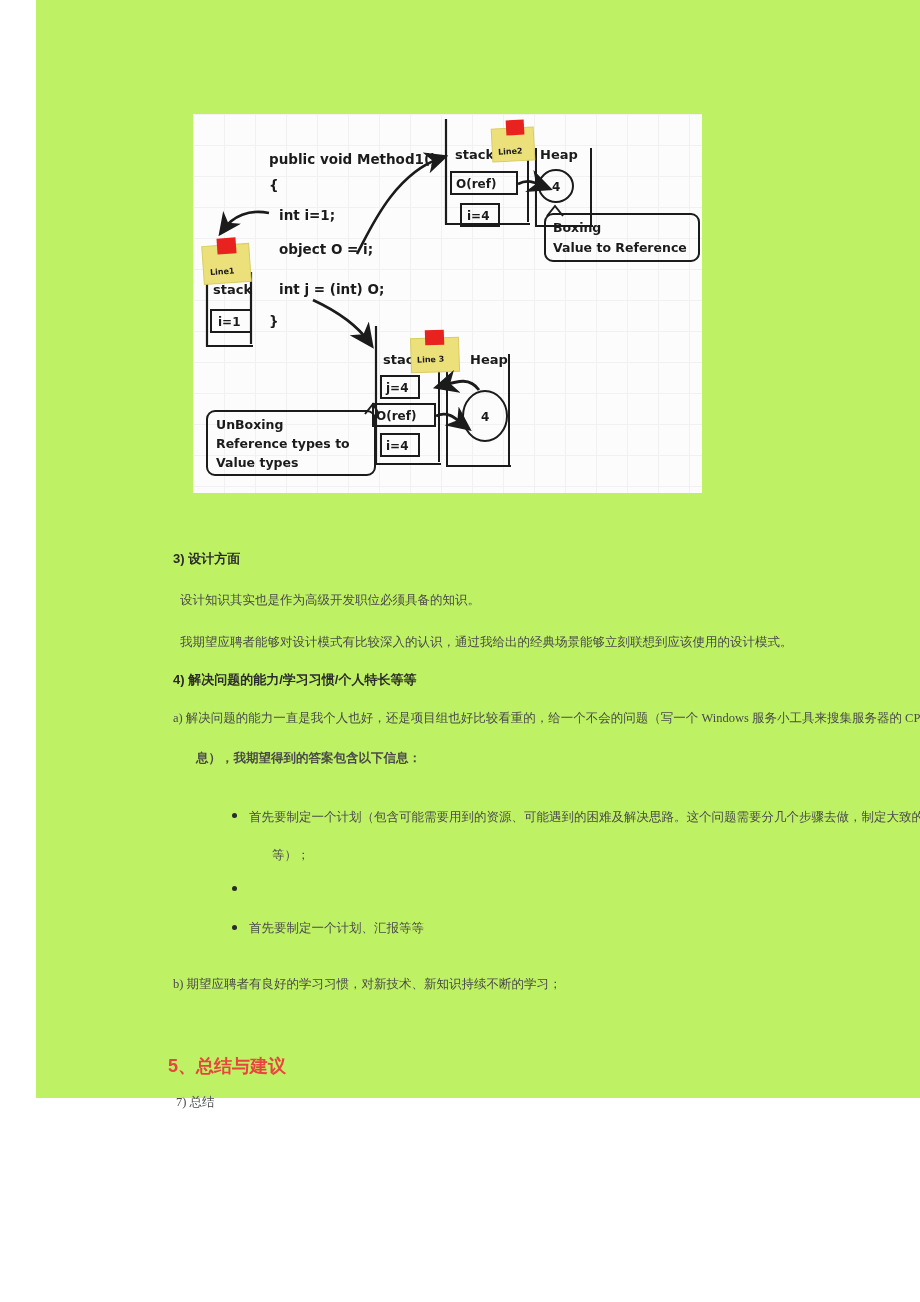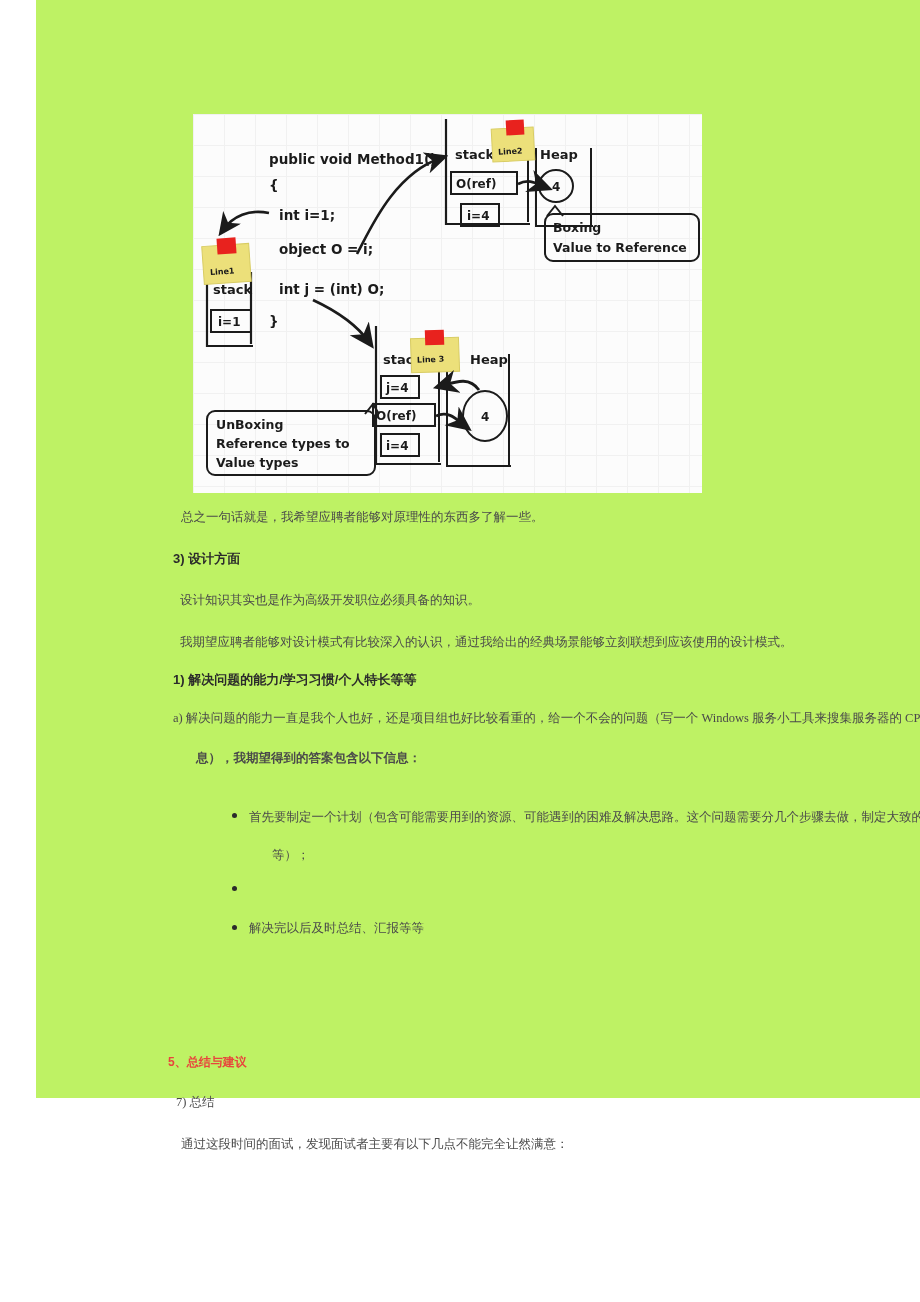--- a/index.html
+++ b/index.html
@@ -69,21 +69,21 @@
   .bold {
     font-weight: 700;
     color: #2b2b2b;
     font-family: "Liberation Sans", "DejaVu Sans", sans-serif;
     font-size: 13px;
   }
   .red {
     color: #e8453c;
     font-weight: 700;
     font-family: "Liberation Sans", "DejaVu Sans", sans-serif;
-    font-size: 12px;
+    font-size: 18px;
   }
   .bullet-dot {
     position: absolute;
     width: 5px;
     height: 5px;
     background: #2b2b2b;
     border-radius: 50%;
   }
 </style>
 </head>
@@ -192,43 +192,42 @@
       <g>
         <path class="stroke-b" d="M172,300 L180,290 L186,300" stroke-width="2" fill="#fff"></path>
         <rect class="stroke-b" x="14" y="297" width="168" height="64" rx="8" fill="#ffffff" stroke-width="2"></rect>
         <text class="hand call-txt" x="23" y="315">UnBoxing</text>
         <text class="hand call-txt" x="23" y="334">Reference types to</text>
         <text class="hand call-txt" x="23" y="353">Value types</text>
       </g>
     </svg>
   </div>
 
-  <div class="txt" style="left:145px; top:508px;">总之一句话就是，我希望应聘者能够对原理性的东西多了解一些。</div>
 
   <div class="txt bold" style="left:137px; top:549px;">3) 设计方面</div>
 
   <div class="txt" style="left:144px; top:633px;">我期望应聘者能够对设计模式有比较深入的认识，通过我给出的经典场景能够立刻联想到应该使用的设计模式。</div>
 
   <div class="txt" style="left:144px; top:591px;">设计知识其实也是作为高级开发职位必须具备的知识。</div>
 
-  <div class="txt bold" style="left:137px; top:670px;">1) 解决问题的能力/学习习惯/个人特长等等</div>
+  <div class="txt bold" style="left:137px; top:670px;">4) 解决问题的能力/学习习惯/个人特长等等</div>
 
   <div class="txt" style="left:137px; top:709px;">a) 解决问题的能力一直是我个人也好，还是项目组也好比较看重的，给一个不会的问题（写一个 Windows 服务小工具来搜集服务器的 CPU、内存等信</div>
   <div class="txt" style="left:160px; top:749px;font-weight:bold;">息），我期望得到的答案包含以下信息：</div>
 
   <div class="bullet-dot" style="left:196px; top:813px;"></div>
   <div class="txt" style="left:213px; top:808px;">首先要制定一个计划（包含可能需要用到的资源、可能遇到的困难及解决思路。这个问题需要分几个步骤去做，制定大致的时间进度计划等</div>
   <div class="txt" style="left:236px; top:846px;">等）；</div>
 
   <div class="bullet-dot" style="left:196px; top:886px;"></div>
 
   <div class="bullet-dot" style="left:196px; top:925px;"></div>
-  <div class="txt" style="left:213px; top:919px;">解决完以后及时总结、汇报等等</div>
-
+  <div class="txt" style="left:213px; top:919px;">首先要制定一个计划、汇报等等</div>
+
+  <div class="txt" style="left:137px; top:975px;">b) 期望应聘者有良好的学习习惯，对新技术、新知识持续不断的学习；</div>
 
 
   <div class="txt red" style="left:132px; top:1053px;">5、总结与建议</div>
 
   <div class="txt" style="left:140px; top:1093px;">7) 总结</div>
 
-  <div class="txt" style="left:145px; top:1135px;">通过这段时间的面试，发现面试者主要有以下几点不能完全让然满意：</div>
 
 </div>
 
 </body></html>

